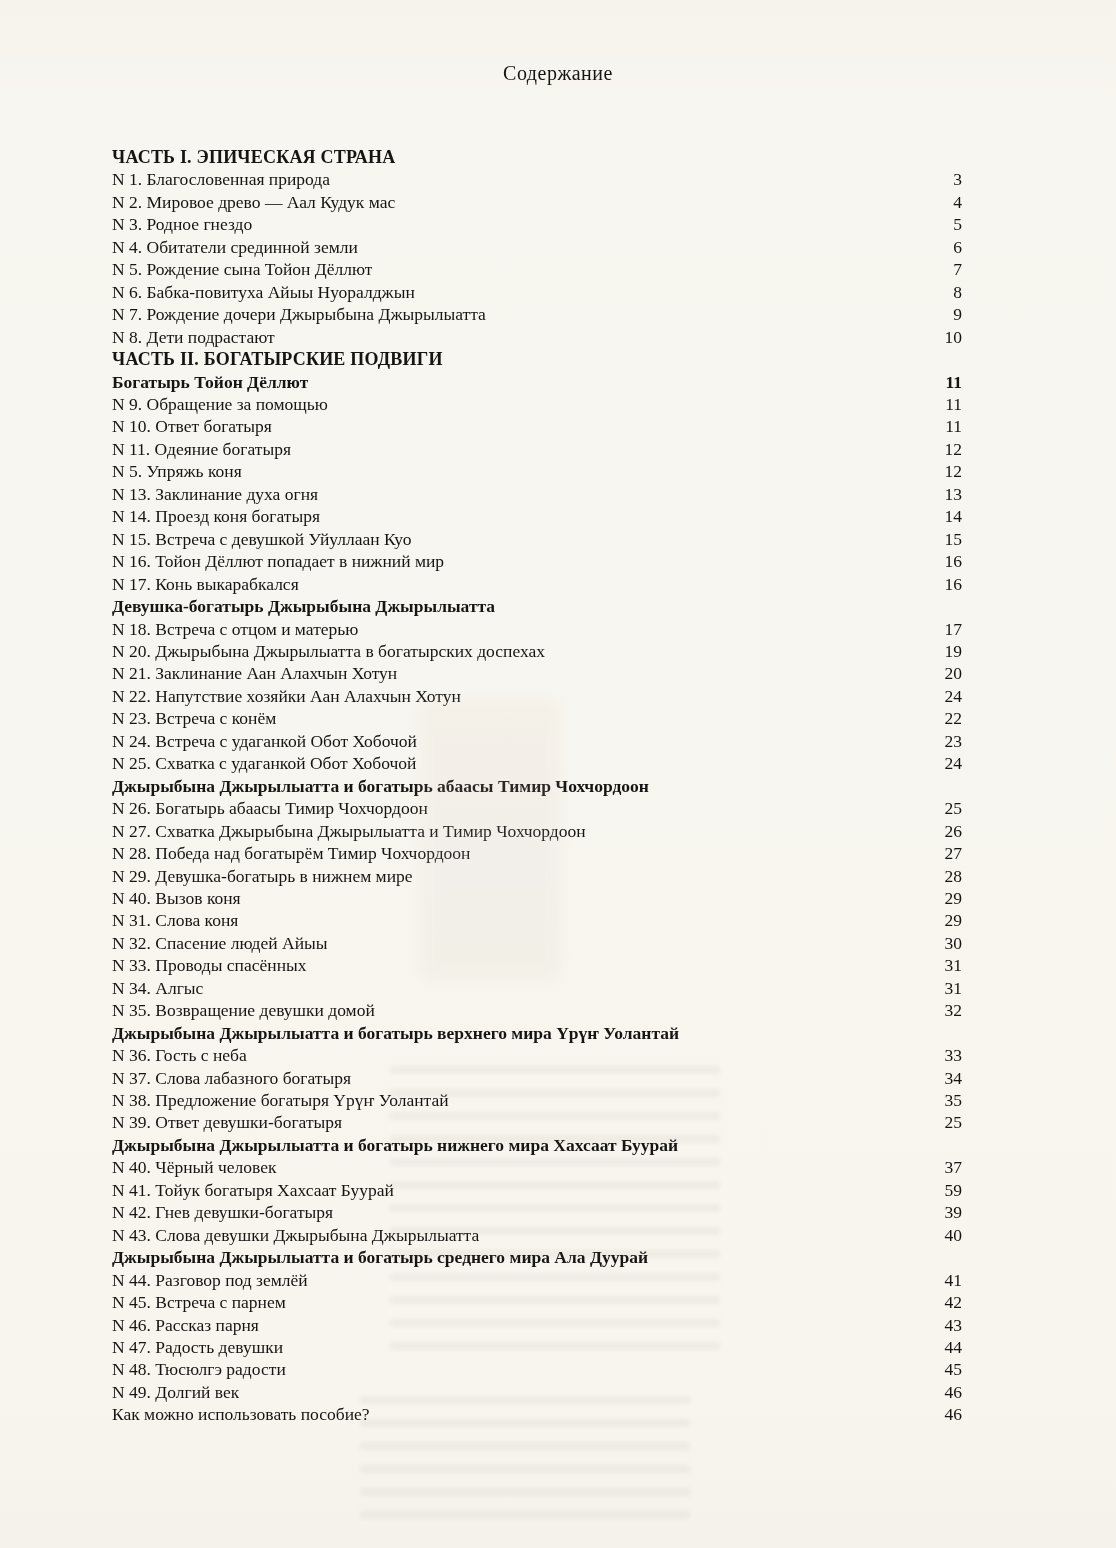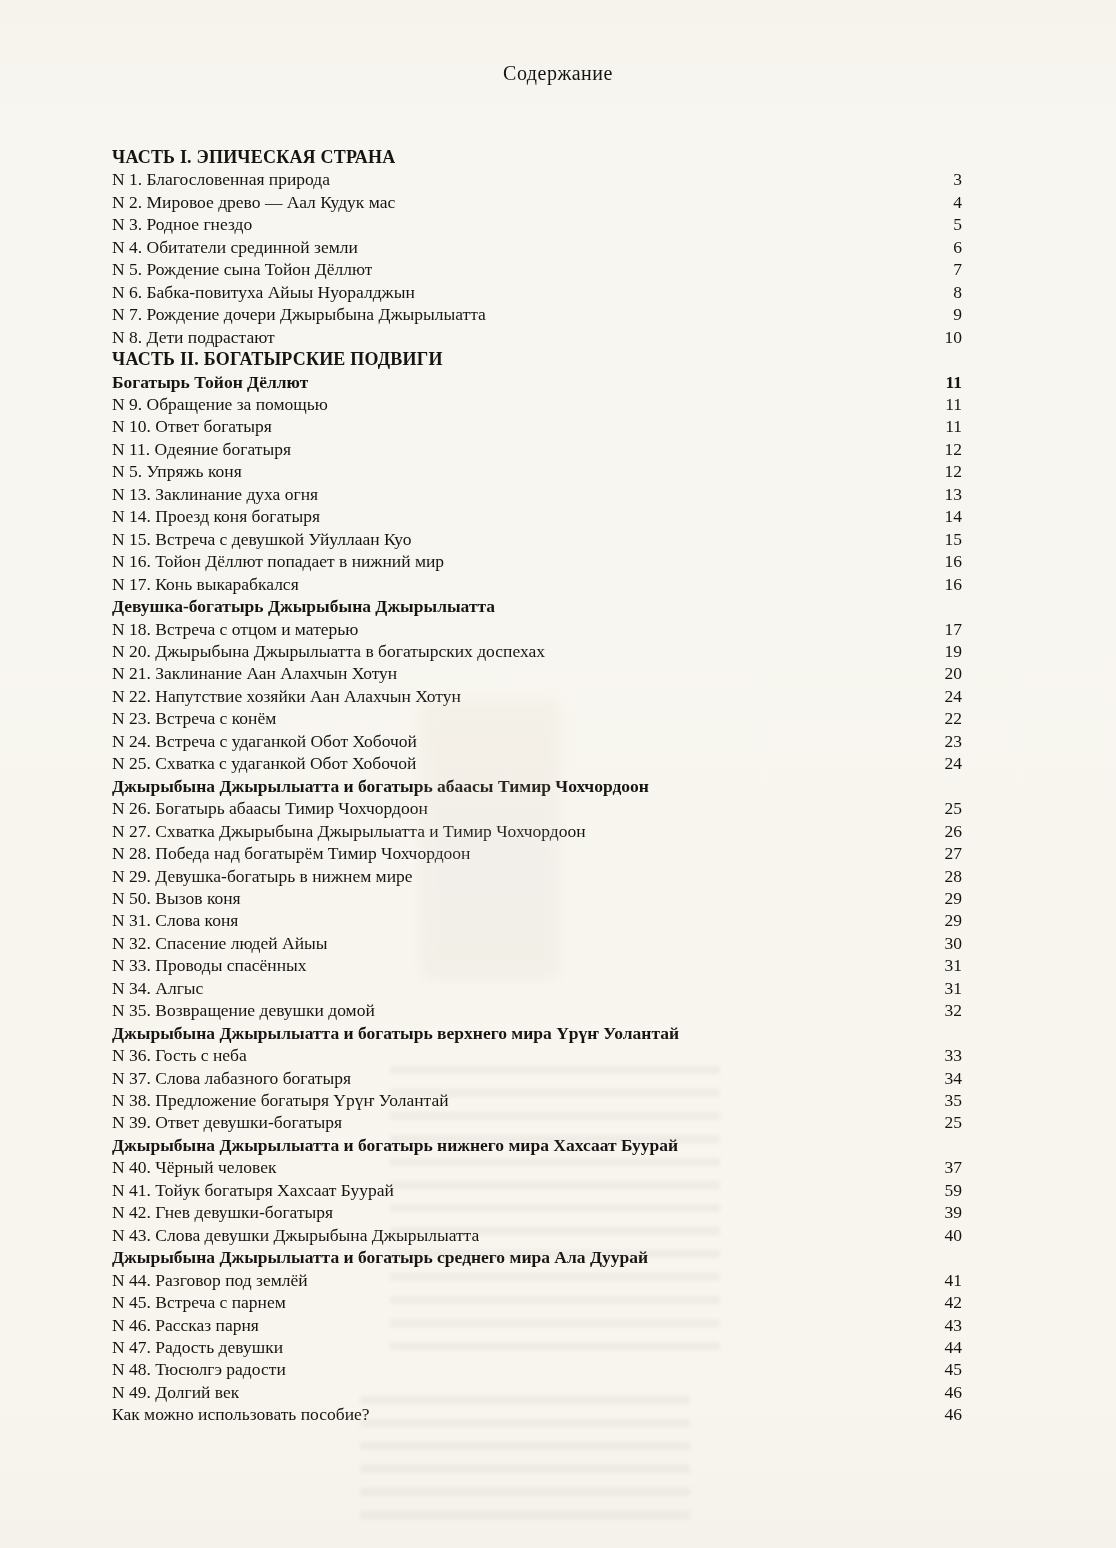--- a/index.html
+++ b/index.html
@@ -216,21 +216,21 @@
       </div>
       <div class="toc-row item">
         <span class="toc-text">N 28. Победа над богатырём Тимир Чохчордоон</span>
         <span class="toc-page">27</span>
       </div>
       <div class="toc-row item">
         <span class="toc-text">N 29. Девушка-богатырь в нижнем мире</span>
         <span class="toc-page">28</span>
       </div>
       <div class="toc-row item">
-        <span class="toc-text">N 50. Вызов коня</span>
+        <span class="toc-text">N 40. Вызов коня</span>
         <span class="toc-page">29</span>
       </div>
       <div class="toc-row item">
         <span class="toc-text">N 31. Слова коня</span>
         <span class="toc-page">29</span>
       </div>
       <div class="toc-row item">
         <span class="toc-text">N 32. Спасение людей Айыы</span>
         <span class="toc-page">30</span>
       </div>

